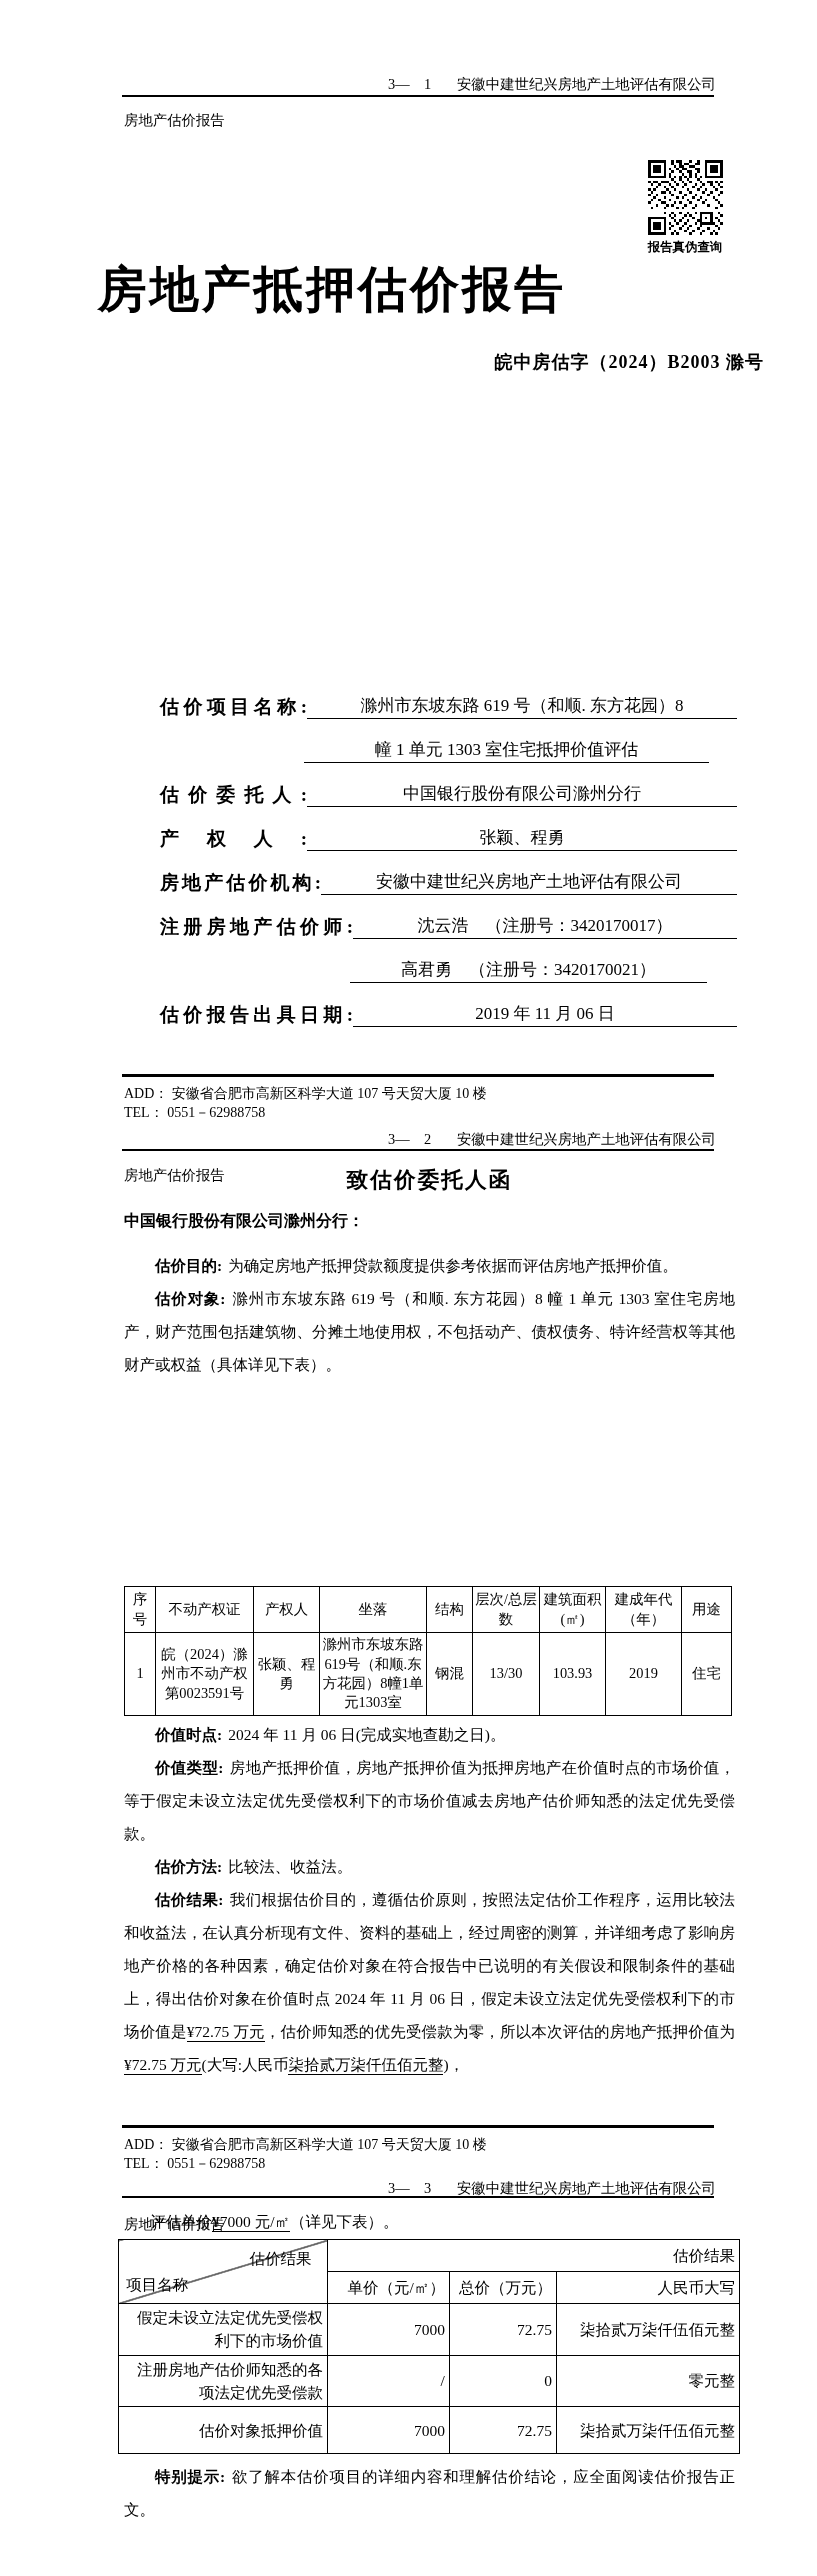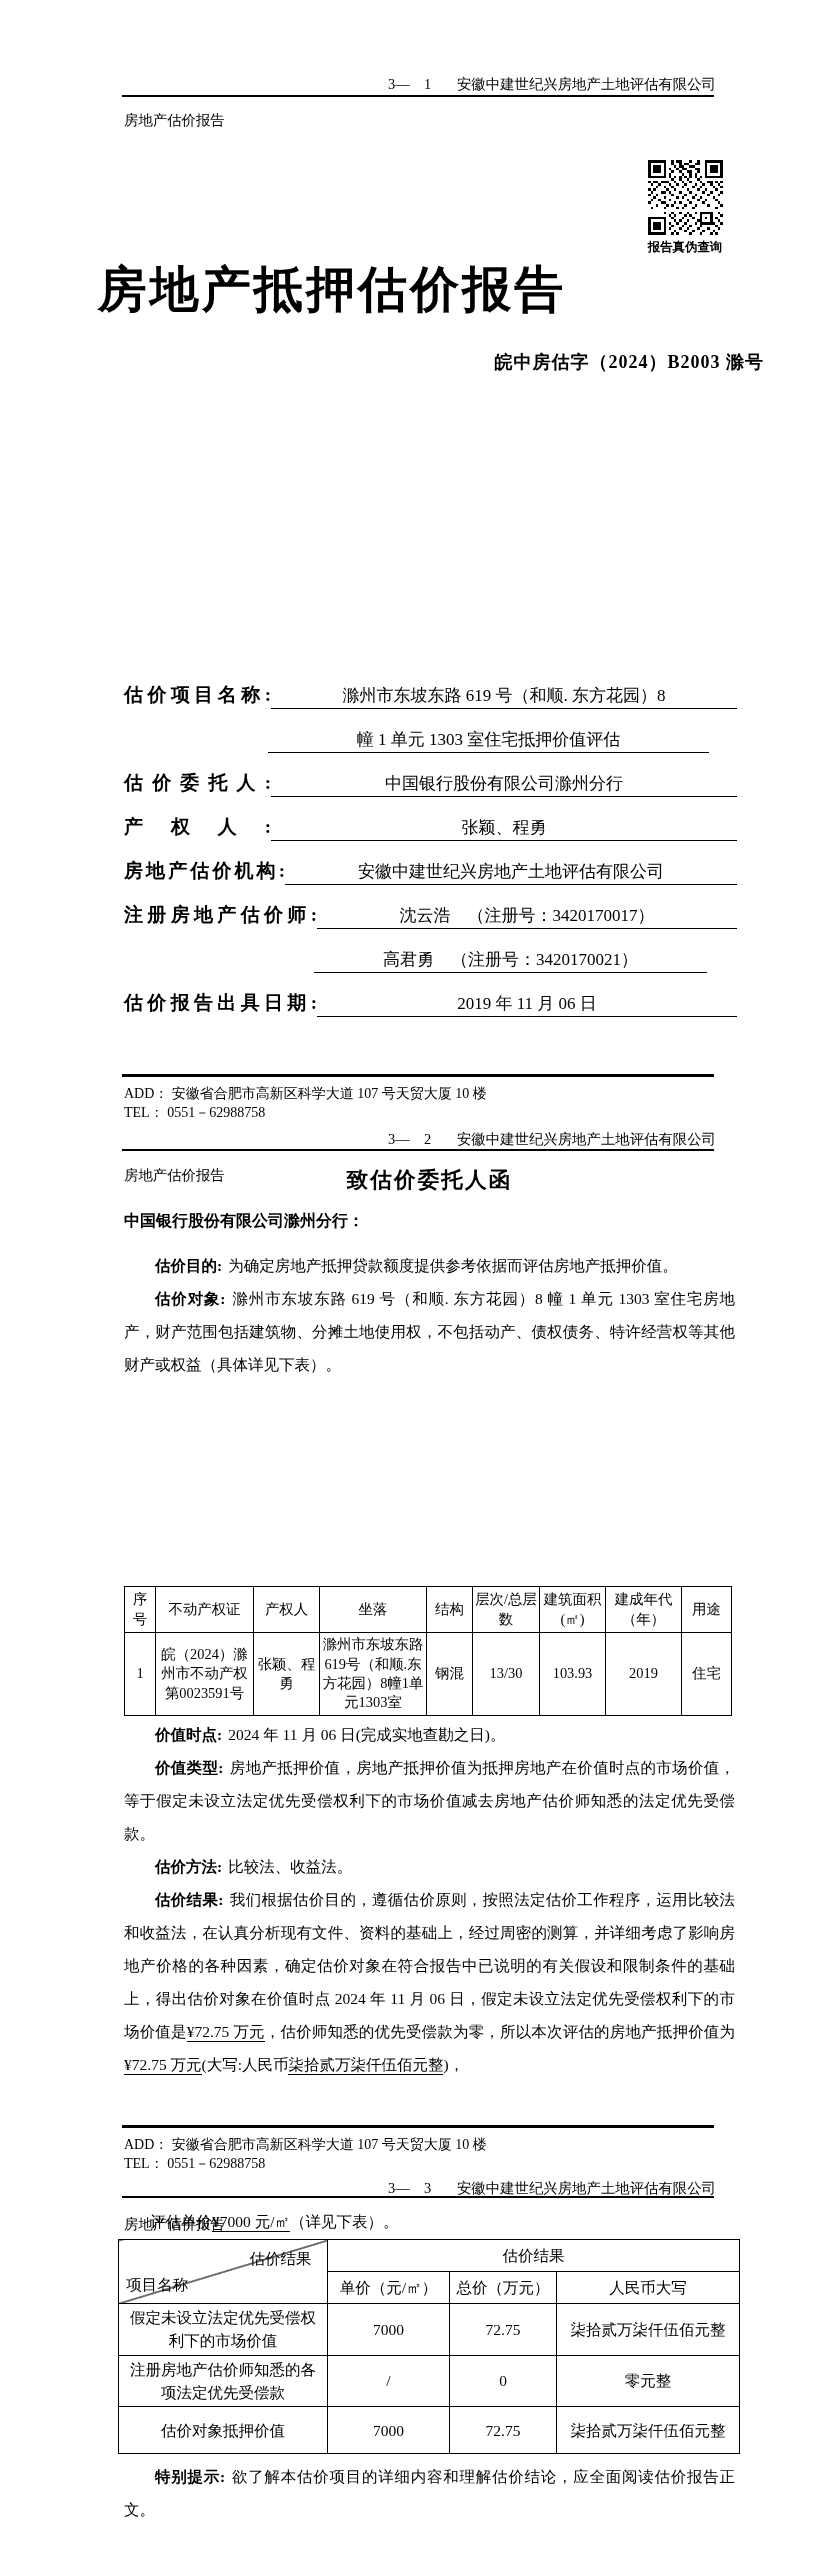--- a/index.html
+++ b/index.html
@@ -21,21 +21,21 @@
 
   
   .qr-box { position:absolute; left:648px; top:158px; width:75px; height:79px; }
   .qr-cap { position:absolute; left:641px; top:239px; width:88px; text-align:center; font-size:12.4px; font-weight:bold; }
   .doc-title { position:absolute; left:0; top:257px; width:664px; text-align:center;
                font-size:49px; font-weight:bold; letter-spacing:3.1px; }
   .doc-no { position:absolute; left:0; top:350px; width:764px; text-align:right;
             font-size:18px; font-weight:bold; letter-spacing:1px; }
 
   .fields { position:absolute; left:124px; top:685px; width:613px; }
-  .frow { display:flex; align-items:flex-start; height:44px; }
+  .frow { display:flex; align-items:center; height:44px;margin-left:36px; }
   .flabel { font-weight:bold; font-size:19px; line-height:1.1; text-align:justify; text-align-last:justify; flex:none; }
   .lw-s { width:147px; }
   .lw-m { width:161px; }
   .lw-l { width:193px; }
   .fsp1 { width:144px; flex:none; }
   .fsp2 { width:190px; flex:none; }
   .fvalue { flex:1; border-bottom:1.5px solid #000; text-align:center;
             font-size:17px; line-height:1.25; padding-bottom:2.1px; white-space:nowrap; }
   .fvalue.short1 { margin-right:28px; }
   .fvalue.short2 { margin-right:30px; }
@@ -55,21 +55,21 @@
   table { border-collapse:collapse; table-layout:fixed; }
   .t1 { position:absolute; left:124px; top:1586px; width:608px; font-size:14.4px; }
   .t1 th, .t1 td { border:1px solid #000; text-align:center; vertical-align:middle; padding:2.1px 1.5px; font-weight:normal; line-height:1.35; }
   .t1 .hrow { height:46px; }
   .t1 .drow { height:80px; }
 
   .unit-line { position:absolute; left:124px; top:2212px; font-size:15.5px;margin-left:26px; }
   .unit-line .u3 { border-bottom:1.5px solid #000; padding-bottom:1px; }
 
   .t2 { position:absolute; left:118px; top:2239px; width:621px; font-size:15.5px; }
-  .t2 th, .t2 td { border:1px solid #000; text-align:center; vertical-align:middle; padding:2.1px 4.1px; font-weight:normal; line-height:1.5; }
+  .t2 th, .t2 td { border:1px solid #000; text-align:right; vertical-align:middle; padding:2.1px 4.1px; font-weight:normal; line-height:1.5; }
   .t2 .h1 { height:32px; }
   .t2 .h2 { height:32px; }
   .t2 .r1 { height:49px; }
   .t2 .r2 { height:50px; }
   .t2 .r3 { height:47px; }
   .corner { position:relative; padding:0;
     background:linear-gradient(to bottom right,
       transparent calc(50% - 0.8px), #000 calc(50% - 0.3px),
       #000 calc(50% + 0.3px), transparent calc(50% + 0.8px));
   }

